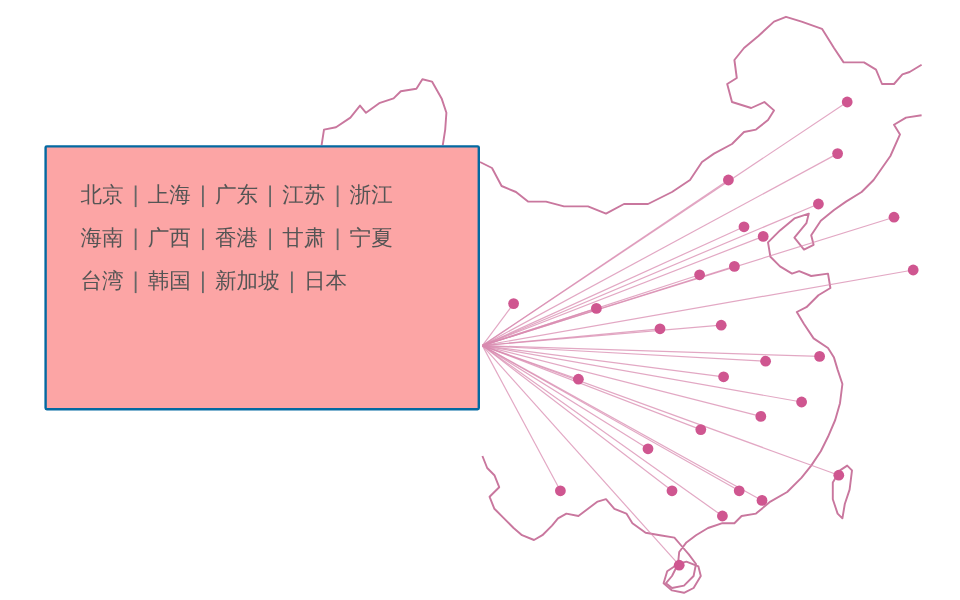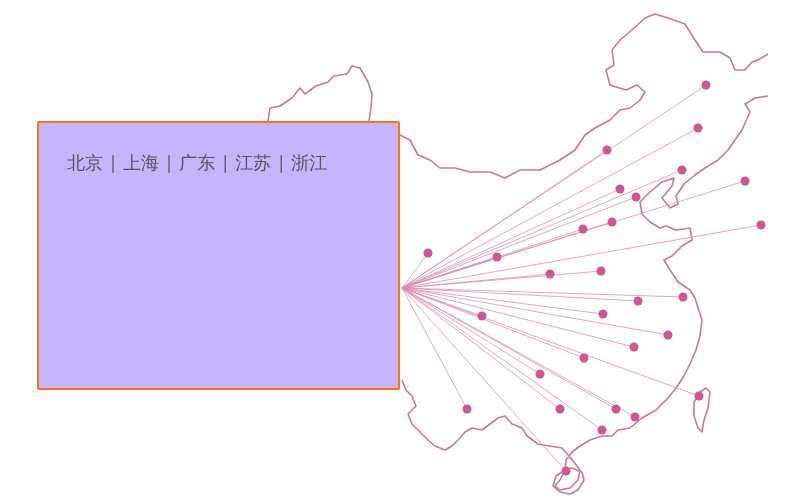--- a/index.html
+++ b/index.html
@@ -2,22 +2,22 @@
 <html><head>
 <meta charset="utf-8">
 <style>
   html, body { margin:0; padding:0; background:#ffffff; }
   body { width:800px; height:500px; position:relative; overflow:hidden; font-family:"DejaVu Sans", sans-serif; }
   #map { position:absolute; left:0; top:0; width:800px; height:500px; }
   .outline { fill:none; stroke:#c9779e; stroke-width:1.6; stroke-linejoin:round; }
   .ray { stroke:#d98bb0; stroke-width:1; opacity:0.75; }
   .dot { fill:#cf5690; }
   .panel {
-    position:absolute; left:37px; top:121px; width:363px; height:269px;
-    box-sizing:border-box; border:2px solid #f97316; background:#c4b5fd; border-radius:2px;
+    position:absolute; left:37px; top:121px; width:363px; height:221px;
+    box-sizing:border-box; border:2px solid #0369a1; background:#fca5a5; border-radius:2px;
   }
   .rows { position:absolute; left:28px; top:22px; }
   .row { height:36px; line-height:36px; font-size:18px; color:#555555; white-space:nowrap; }
   .item { display:inline; }
   .sep { display:inline-block; margin:0 7px; color:#666; }
 </style>
 </head>
 <body>
 
 <svg id="map" viewBox="0 0 800 500">
@@ -88,14 +88,16 @@
       <circle class="dot" cx="616" cy="409" r="4.5"></circle>
       <circle class="dot" cx="635" cy="417" r="4.5"></circle>
       <circle class="dot" cx="602" cy="430" r="4.5"></circle>
       <circle class="dot" cx="566" cy="471" r="4.5"></circle>
     </g>
 </svg>
 
 <div class="panel">
   <div class="rows" id="rows">
       <div class="row"><span class="item">北京</span><span class="sep">|</span><span class="item">上海</span><span class="sep">|</span><span class="item">广东</span><span class="sep">|</span><span class="item">江苏</span><span class="sep">|</span><span class="item">浙江</span></div>
+      <div class="row"><span class="item">海南</span><span class="sep">|</span><span class="item">广西</span><span class="sep">|</span><span class="item">香港</span><span class="sep">|</span><span class="item">甘肃</span><span class="sep">|</span><span class="item">宁夏</span></div>
+      <div class="row"><span class="item">台湾</span><span class="sep">|</span><span class="item">韩国</span><span class="sep">|</span><span class="item">新加坡</span><span class="sep">|</span><span class="item">日本</span></div>
     </div>
 </div>
 
 </body></html>

